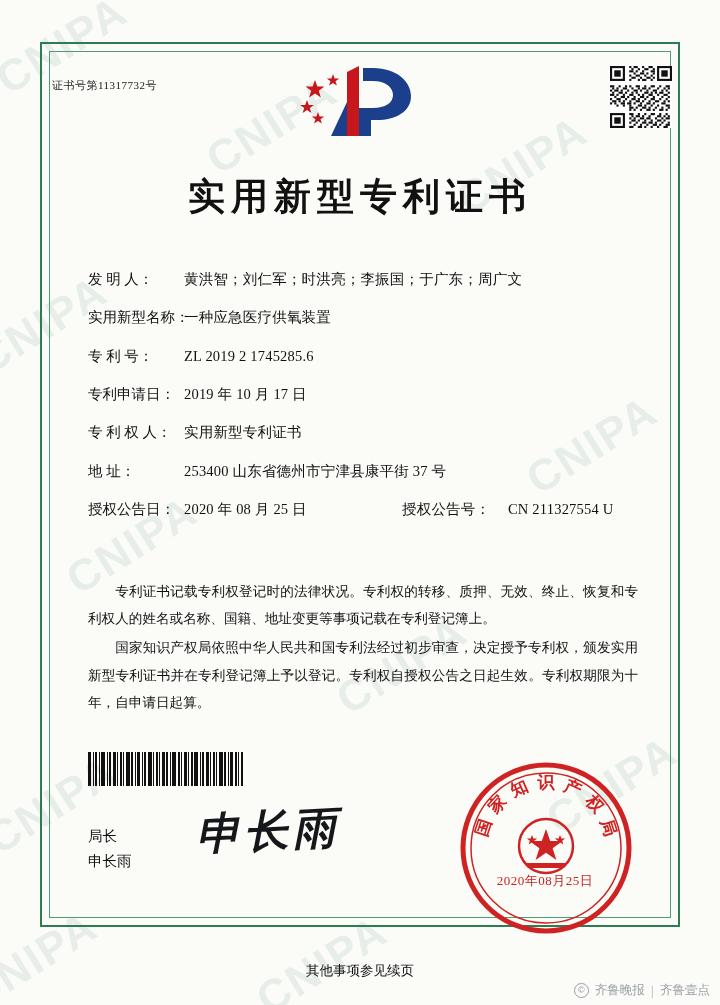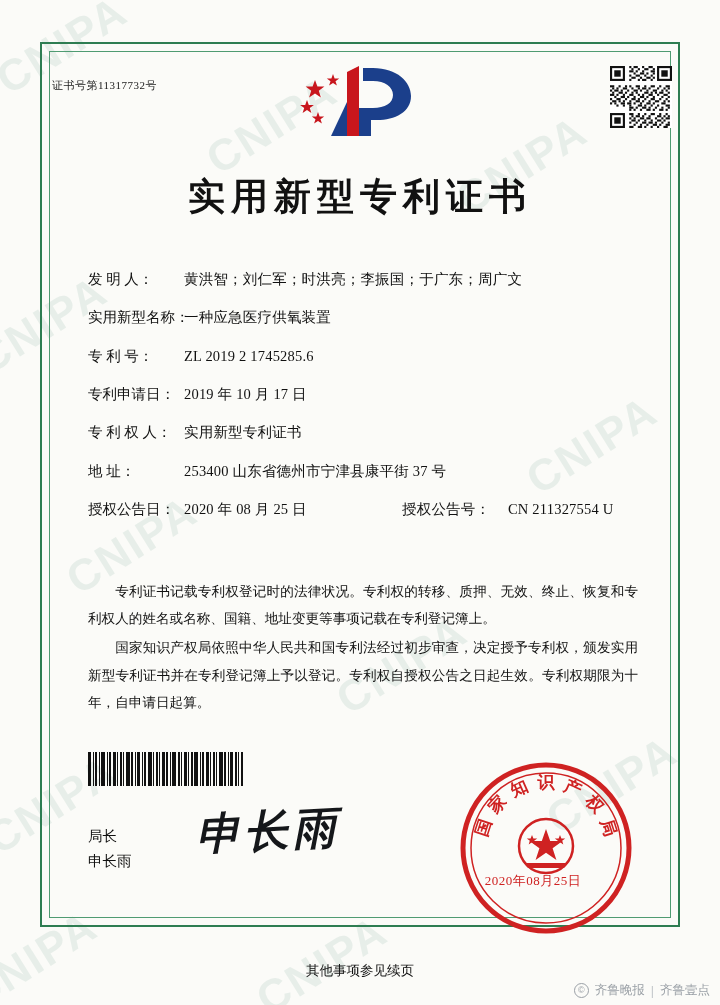--- a/index.html
+++ b/index.html
@@ -201,21 +201,21 @@
   
   .seal {
     position: absolute;
     right: 86px;
     top: 760px;
     width: 176px;
     height: 176px;
   }
   .seal-date {
     position: absolute;
-    right: 104px;
+    right: 92px;
     top: 872px;
     width: 166px;
     text-align: center;
     color: #cf2222;
     font-size: 13px;
     letter-spacing: 0.5px;
   }
 
   
   .page-no {

